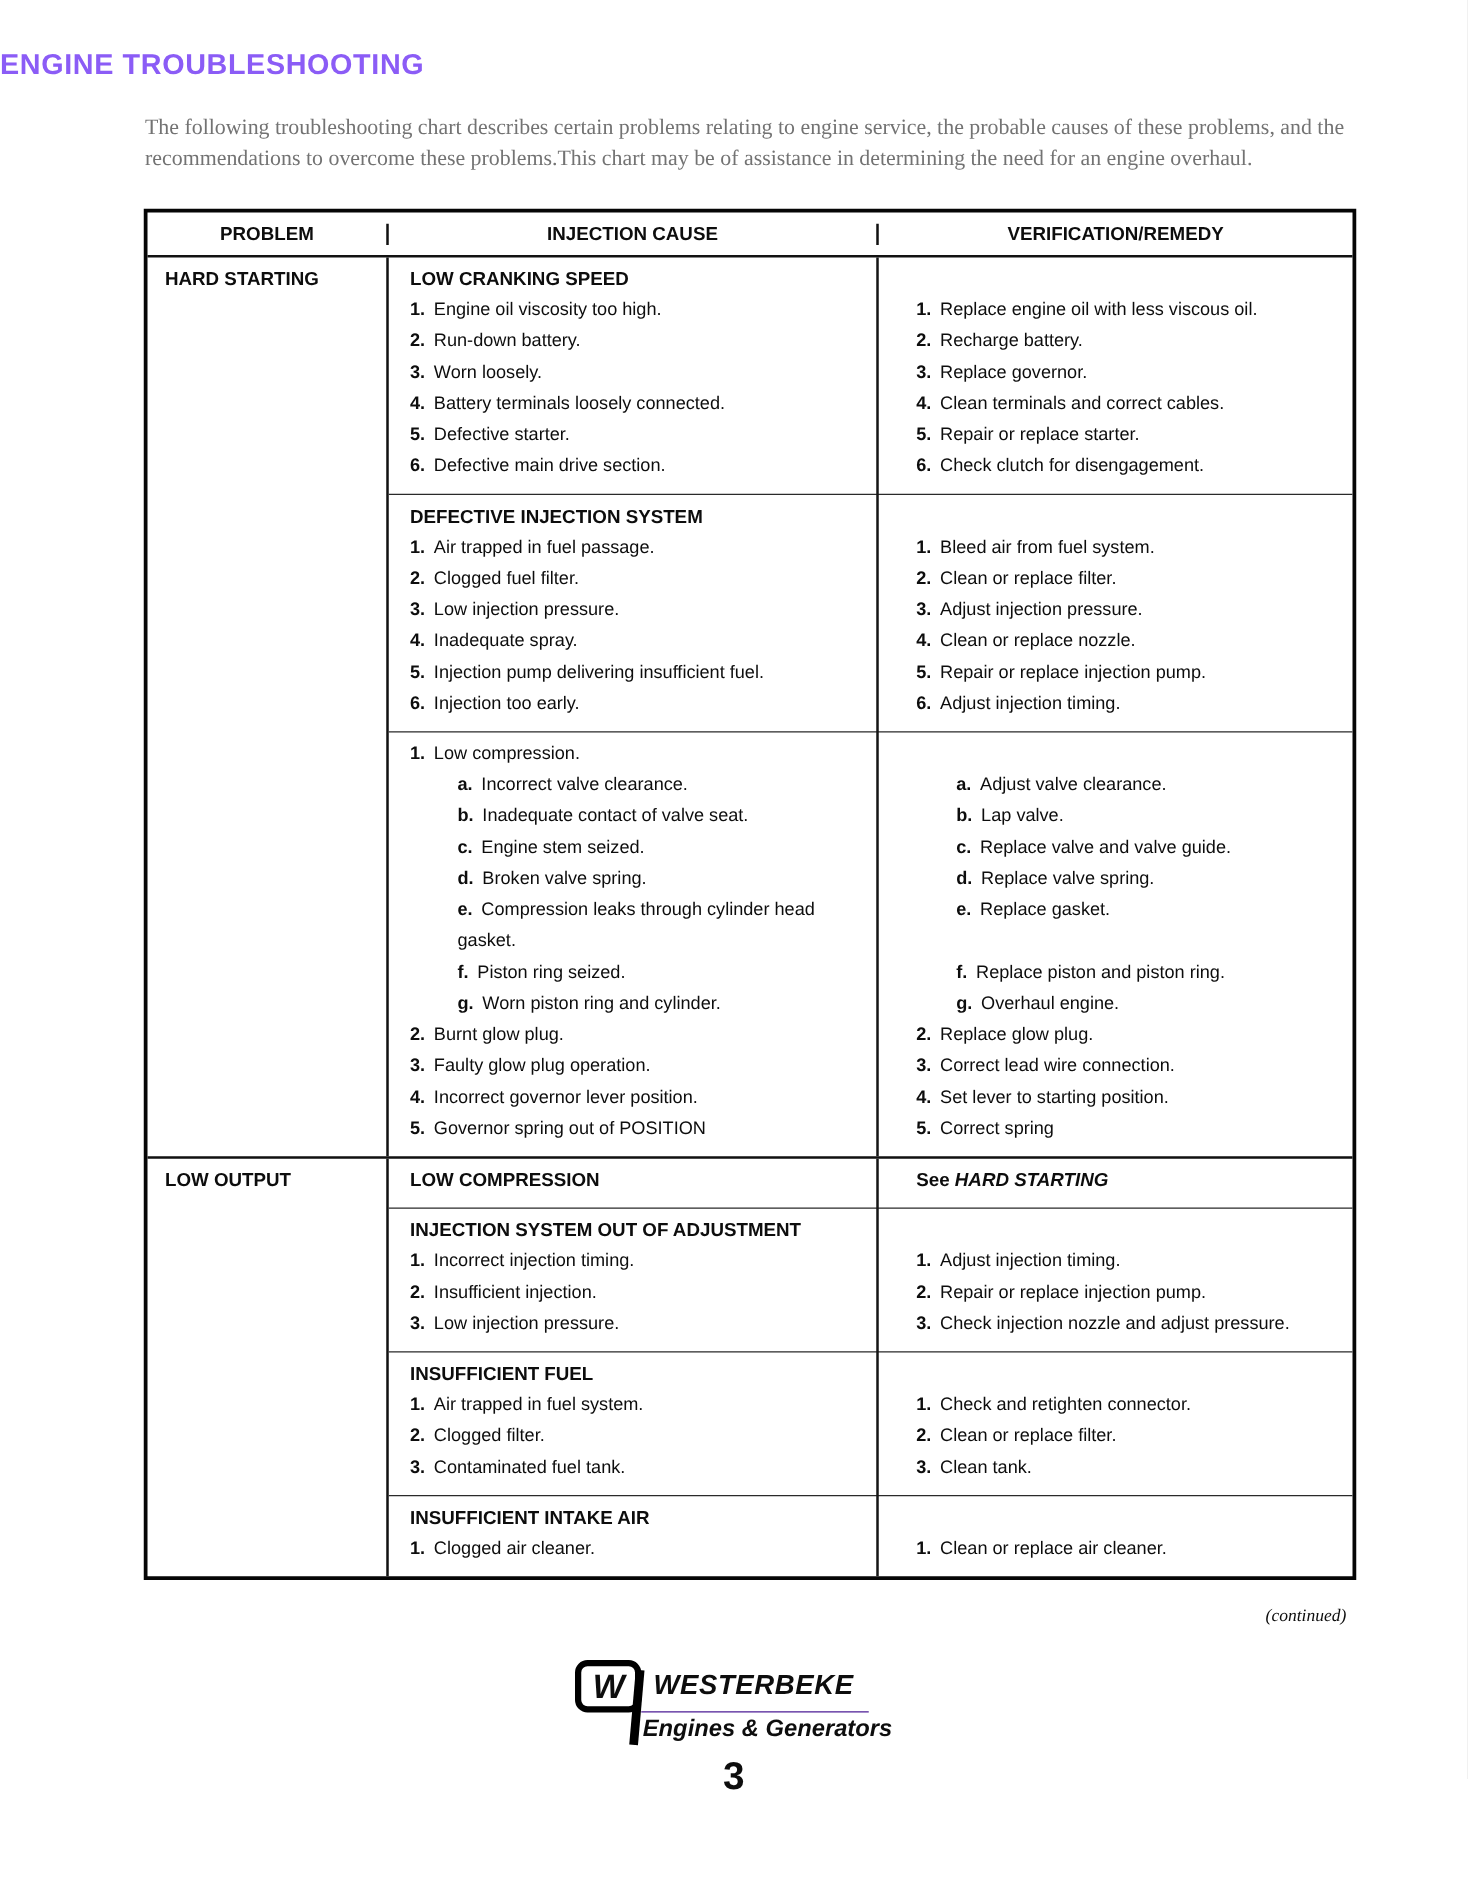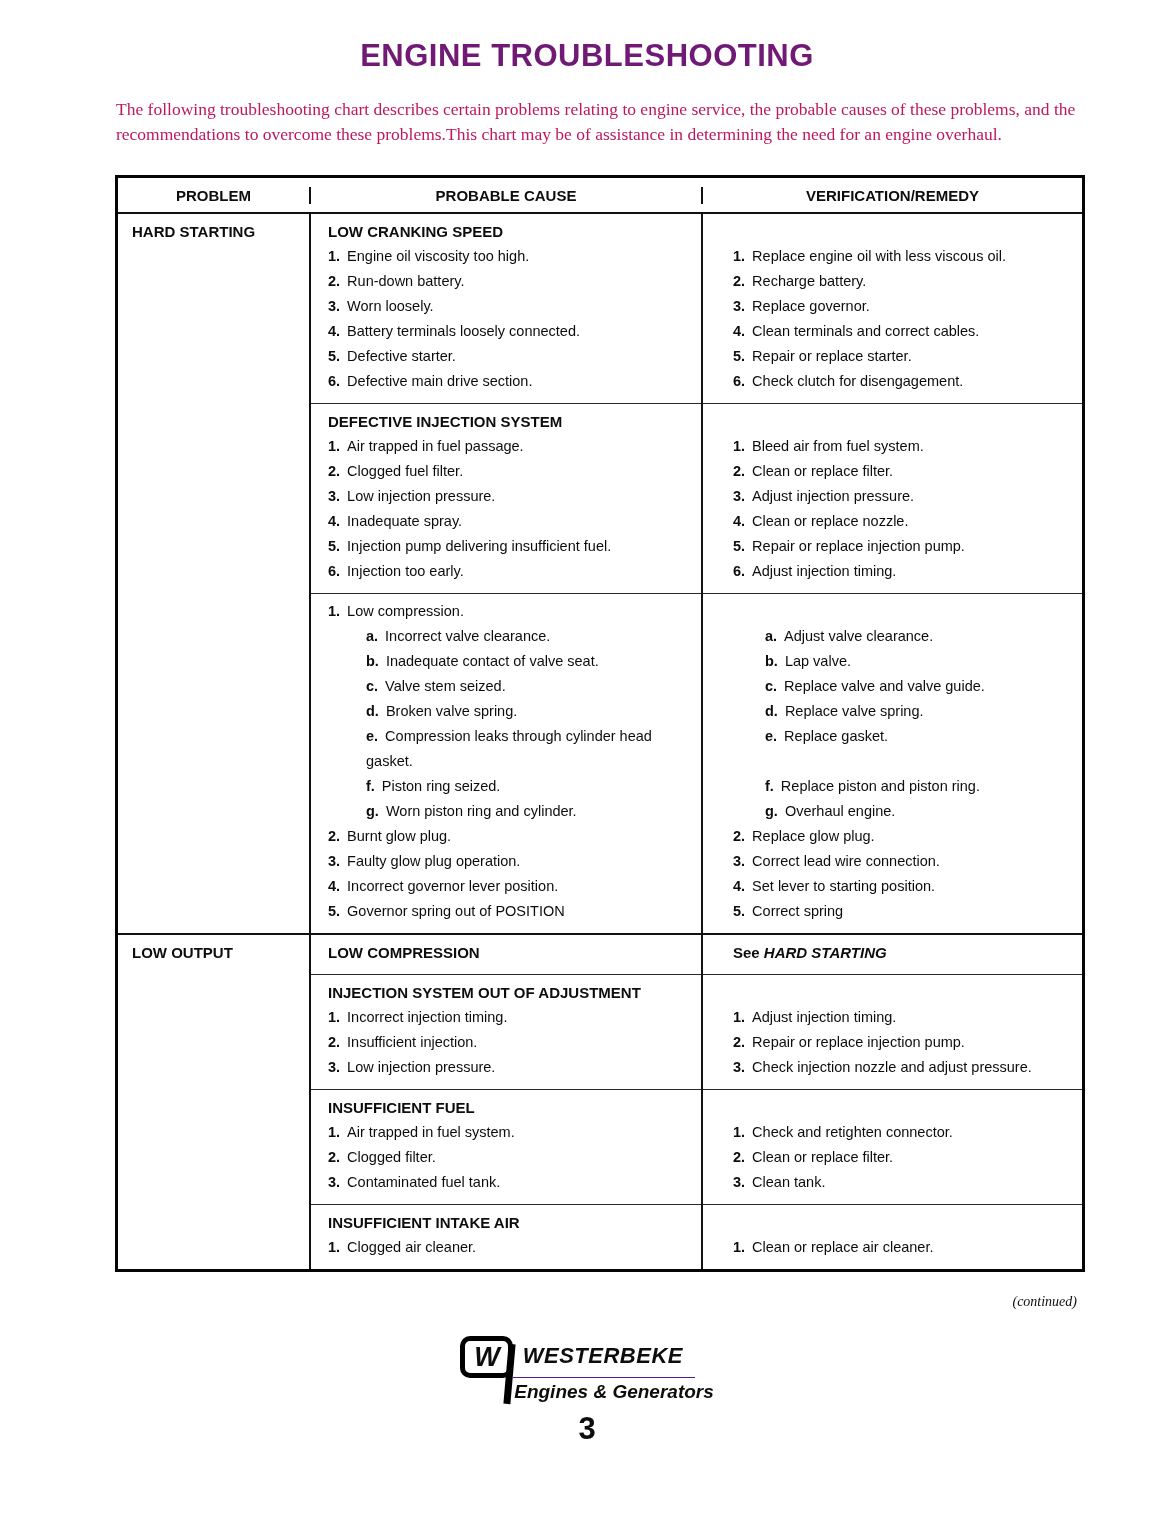--- a/index.html
+++ b/index.html
@@ -8,35 +8,34 @@
     width:1174px;height:1521px;
     margin:0 auto;
     background:#ffffff;
     color:#0d0d0d;
     font-family:"Liberation Sans",sans-serif;
     overflow:hidden;
   }
   
   .title{
     margin:40px 0 0 0;
-    text-align:center;
     font-family:"Liberation Sans",sans-serif;
     font-stretch:condensed;
     font-weight:800;
-    font-size:31px;
+    font-size:23px;
     letter-spacing:0.5px;
     line-height:1;
-    color:#701a75;
+    color:#8b5cf6;
   }
   .intro{
     margin:26px 58px 0 116px;
     font-family:"Liberation Serif",serif;
     font-size:17.5px;
     line-height:25px;
-    color:#be185d;
+    color:#737373;
   }
   
   .ts-table{
     margin:28px 5px 0 115px;
     width:970px;
     border:3px solid #050505;
     font-stretch:condensed;
     font-size:14.5px;
     box-sizing:border-box;
     background:#fff;
@@ -122,21 +121,21 @@
 
 <div class="page">
 
   <h1 class="title">ENGINE TROUBLESHOOTING</h1>
 
   <p class="intro">The following troubleshooting chart describes certain problems relating to engine service, the probable causes of these problems, and the recommendations to overcome these problems.This chart may be of assistance in determining the need for an engine overhaul.</p>
 
   <div class="ts-table">
     <div class="thead">
       <div class="th th-problem">PROBLEM</div>
-      <div class="th th-cause">PROBABLE CAUSE</div>
+      <div class="th th-cause">INJECTION CAUSE</div>
       <div class="th th-remedy">VERIFICATION/REMEDY</div>
     </div>
     <div id="table-body">
         <div class="trow">
           <div class="problem-cell">HARD STARTING</div>
           <div class="sections">
             <div class="section">
               <div class="line">
                 <div class="cause cause-head">LOW CRANKING SPEED</div>
                 <div class="remedy remedy-head"></div>
@@ -203,21 +202,21 @@
               </div>
               <div class="line">
                 <div class="cause sub"><span class="marker">a.</span><span>Incorrect valve clearance.</span></div>
                 <div class="remedy sub"><span class="marker">a.</span><span>Adjust valve clearance.</span></div>
               </div>
               <div class="line">
                 <div class="cause sub"><span class="marker">b.</span><span>Inadequate contact of valve seat.</span></div>
                 <div class="remedy sub"><span class="marker">b.</span><span>Lap valve.</span></div>
               </div>
               <div class="line">
-                <div class="cause sub"><span class="marker">c.</span><span>Valve stem seized.</span></div>
+                <div class="cause sub"><span class="marker">c.</span><span>Engine stem seized.</span></div>
                 <div class="remedy sub"><span class="marker">c.</span><span>Replace valve and valve guide.</span></div>
               </div>
               <div class="line">
                 <div class="cause sub"><span class="marker">d.</span><span>Broken valve spring.</span></div>
                 <div class="remedy sub"><span class="marker">d.</span><span>Replace valve spring.</span></div>
               </div>
               <div class="line">
                 <div class="cause sub"><span class="marker">e.</span><span>Compression leaks through cylinder head gasket.</span></div>
                 <div class="remedy sub"><span class="marker">e.</span><span>Replace gasket.</span></div>
               </div>

